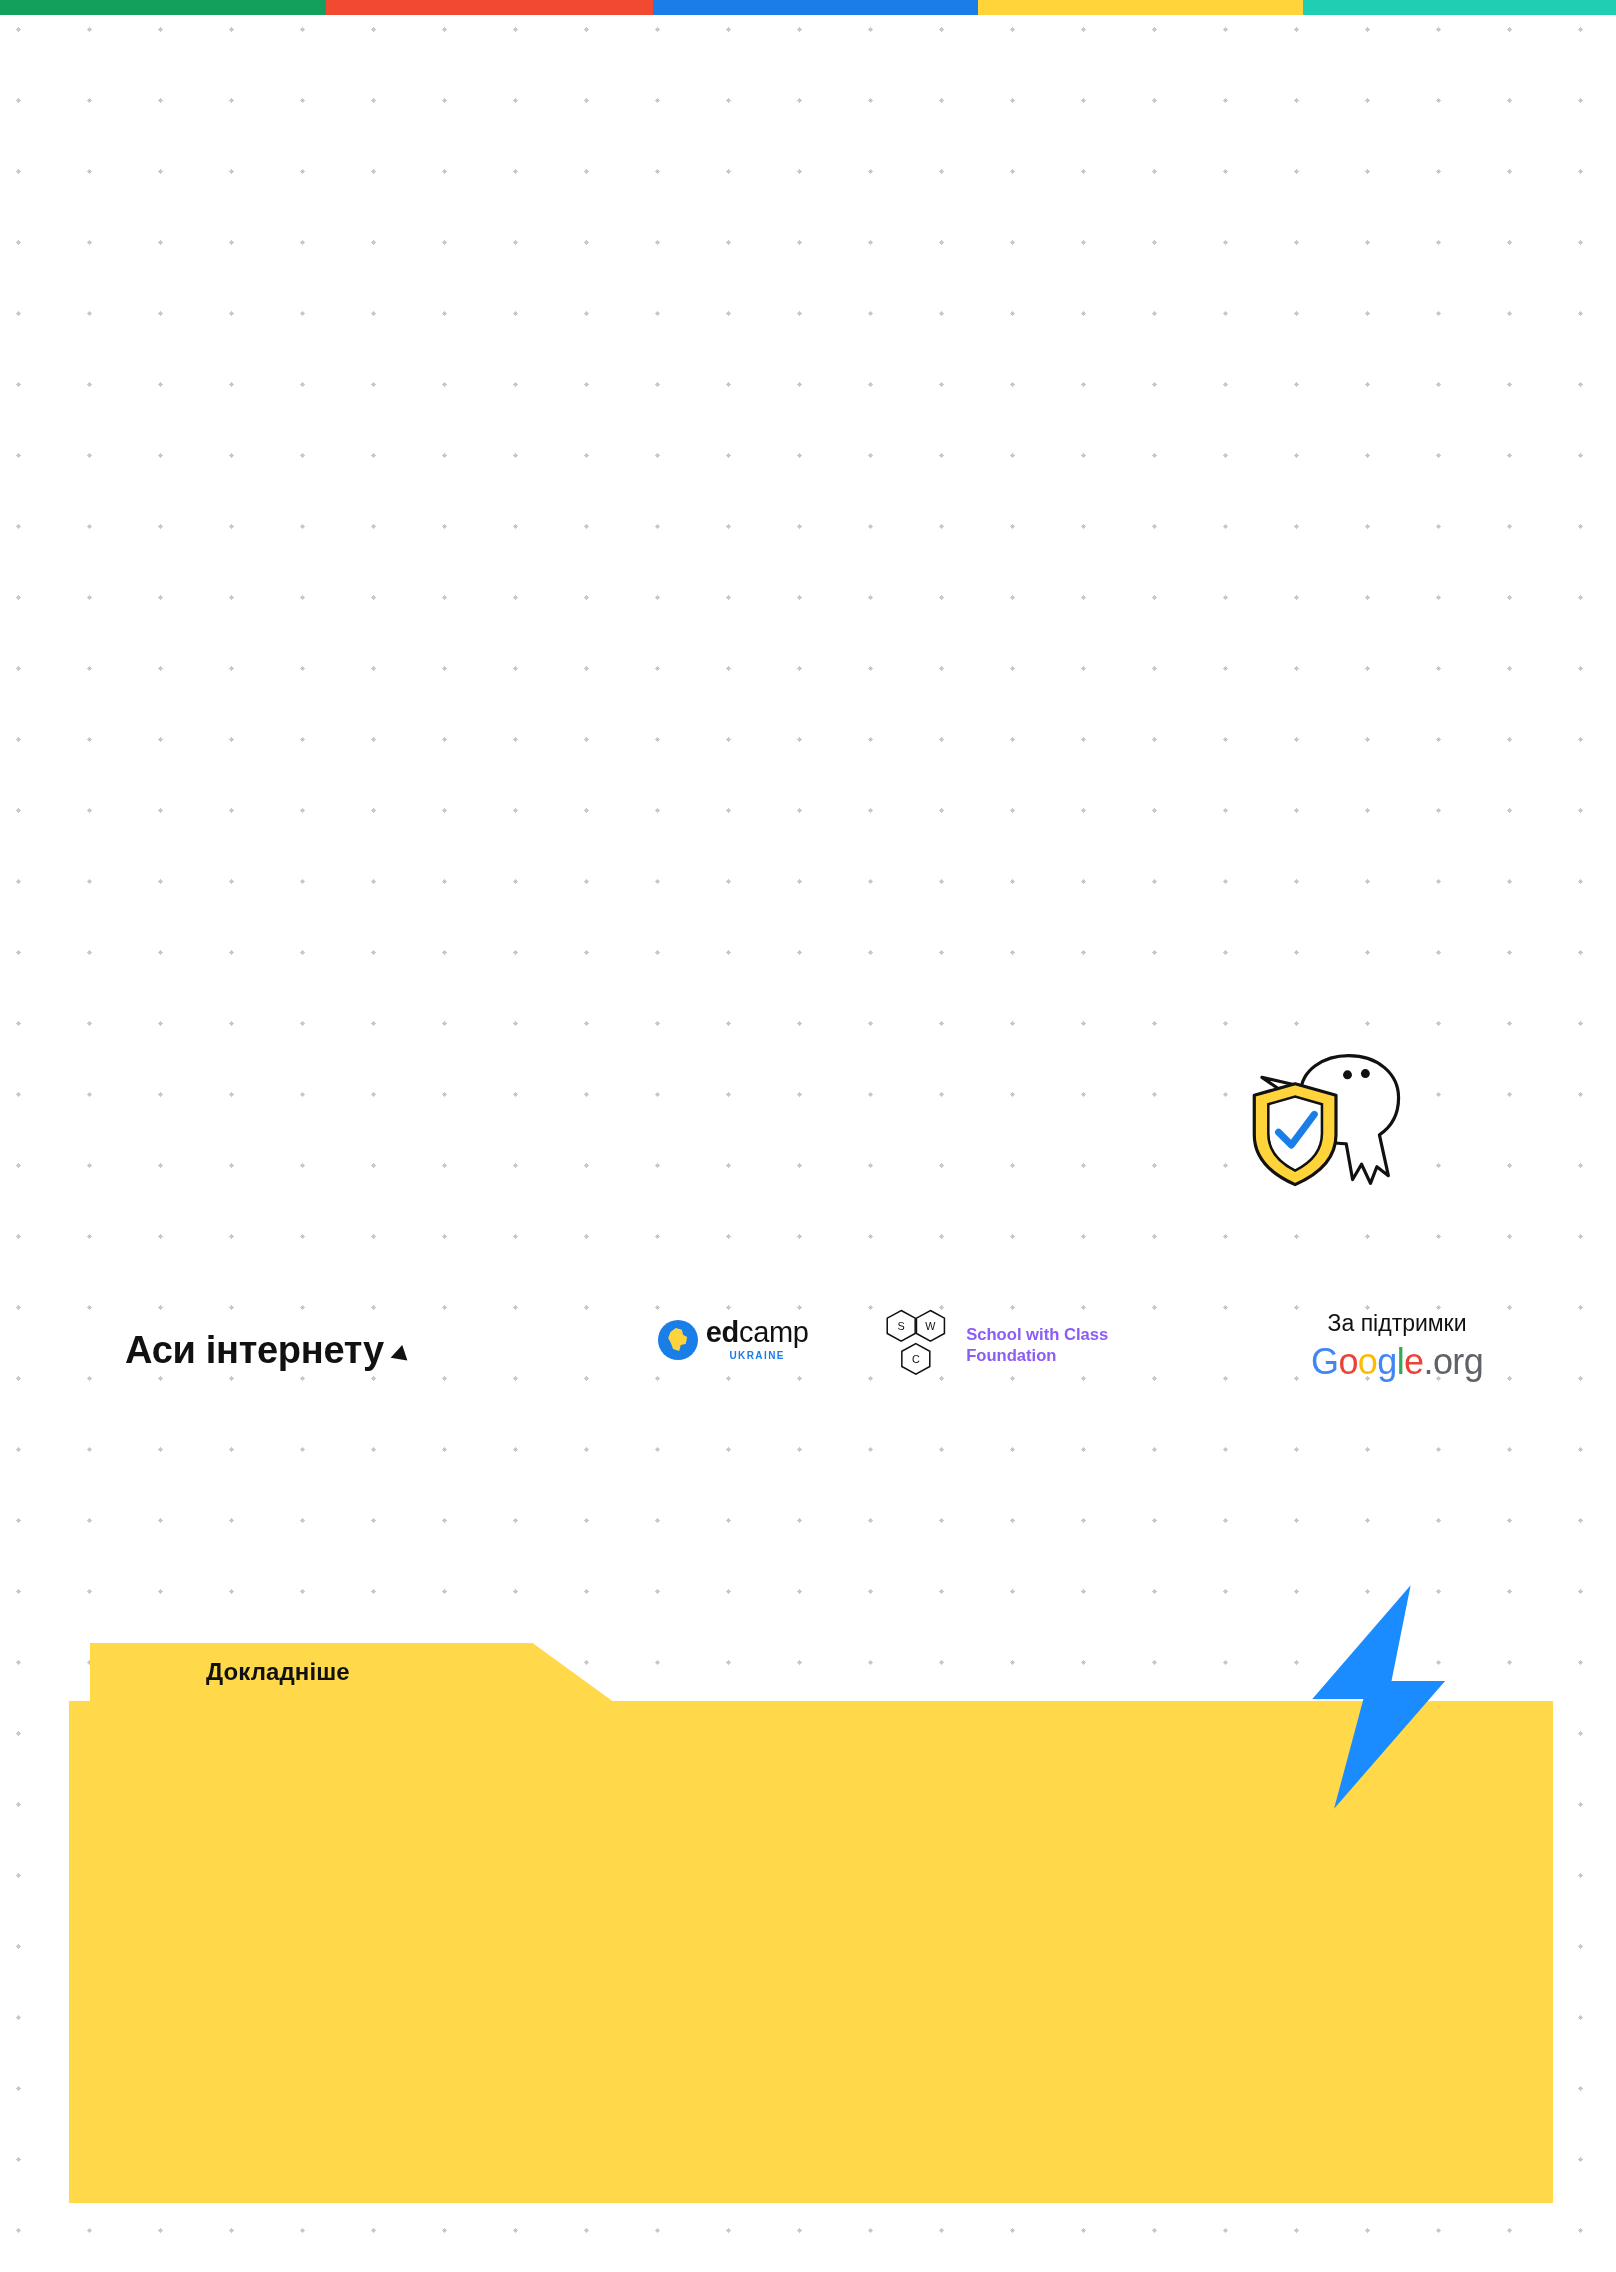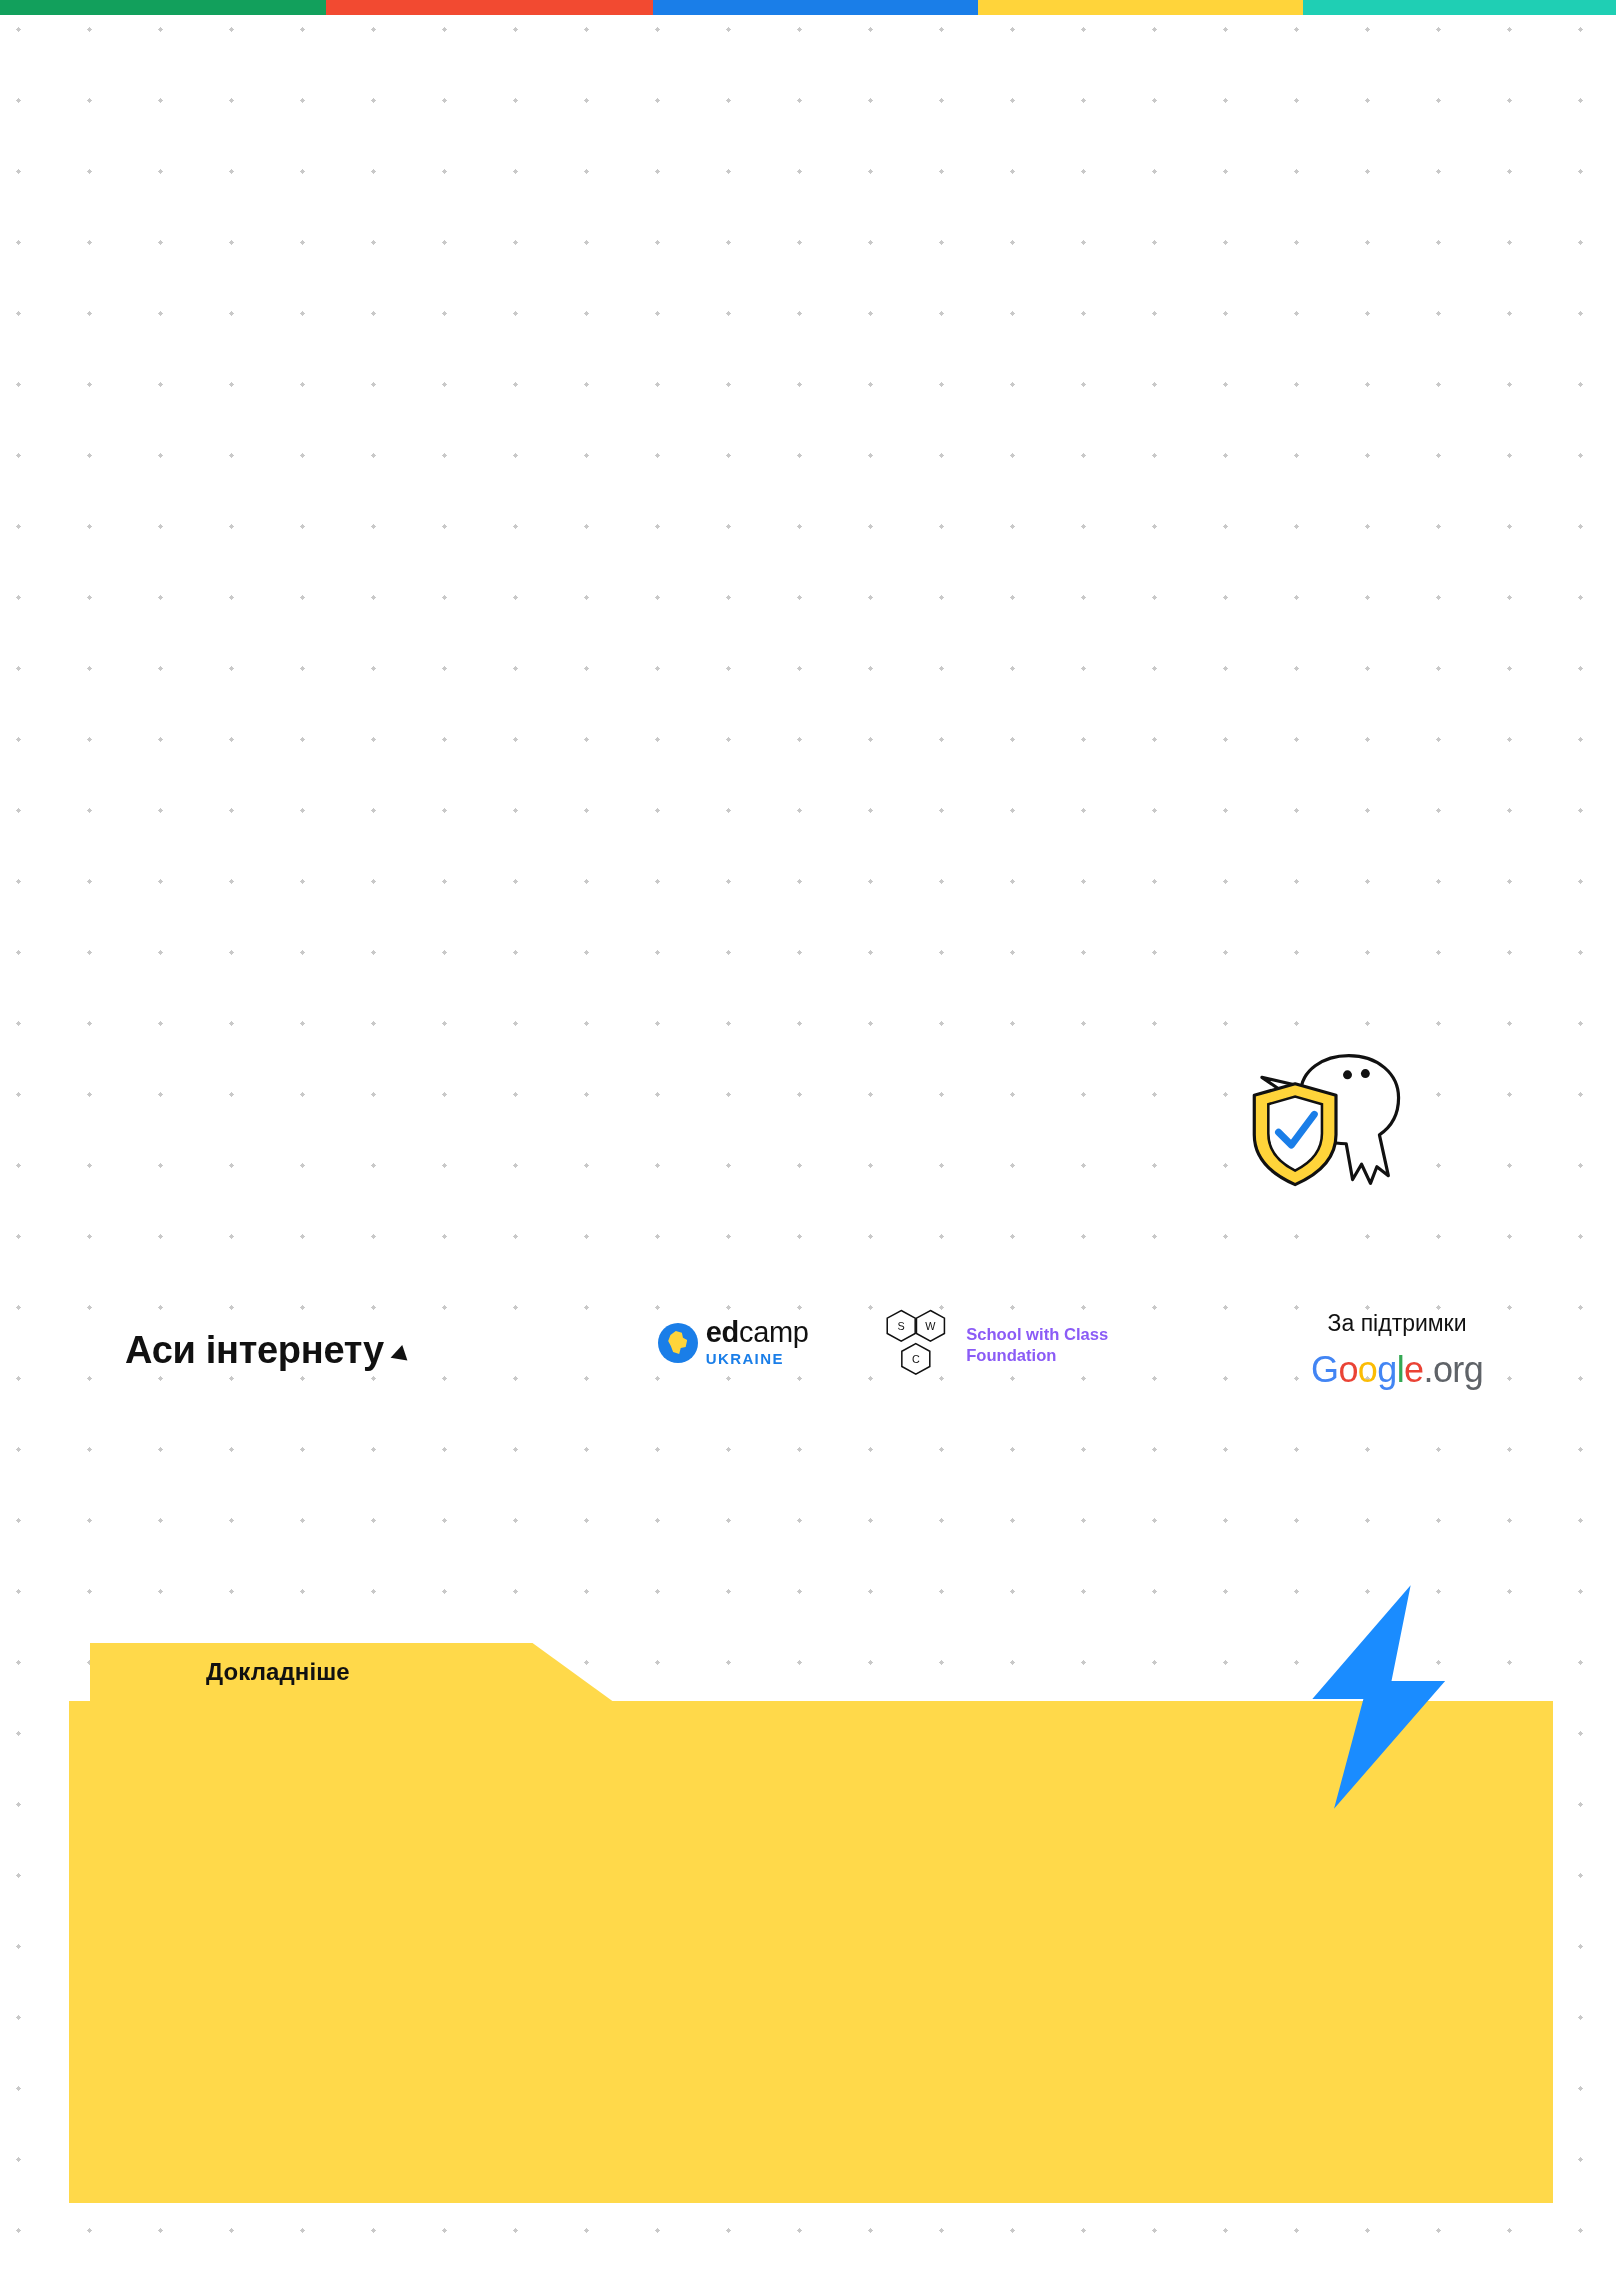--- a/index.html
+++ b/index.html
@@ -151,25 +151,26 @@
   }
   .edcamp-word {
     font-size: 29px;
     font-weight: bold;
     color: #111111;
     line-height: 1;
     letter-spacing: -0.3px;
   }
   .edcamp-word .light { font-weight: normal; }
   .edcamp-sub {
-    font-size: 15px;
+    font-size: 10px;
     font-weight: bold;
     color: #1a7ee8;
     letter-spacing: 1.4px;
     margin-top: 3.2px;
+    text-align: center;
   }
 
   .swc {
     position: absolute;
     left: 882px;
     top: 1308px;
     z-index: 3;
     display: flex;
     align-items: center;
   }
@@ -189,21 +190,21 @@
   .support {
     position: absolute;
     left: 1311px;
     top: 1310px;
     z-index: 3;
     text-align: center;
   }
   .support-label {
     font-size: 23px;
     color: #111111;
-    margin-bottom: 12px;
+    margin-bottom: 4px;
     white-space: nowrap;
   }
   .google {
     font-size: 36px;
     letter-spacing: -0.6px;
     font-family: Liberation Sans, sans-serif;
     white-space: nowrap;
   }
   .google .g1 { color: #4285f4; }
   .google .o1 { color: #ea4335; }

